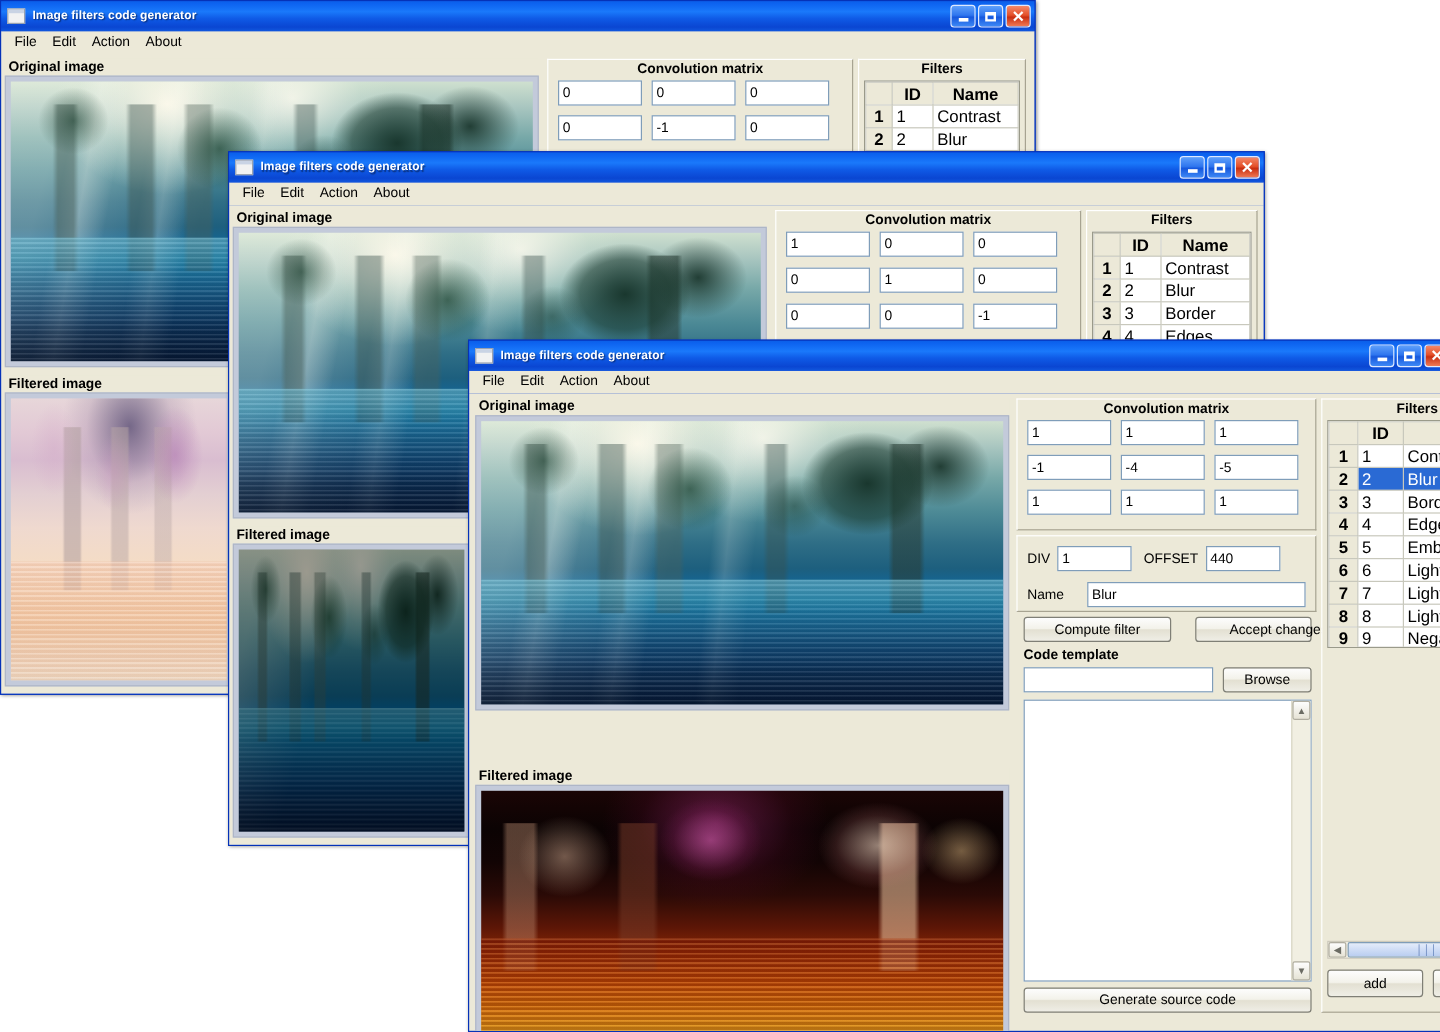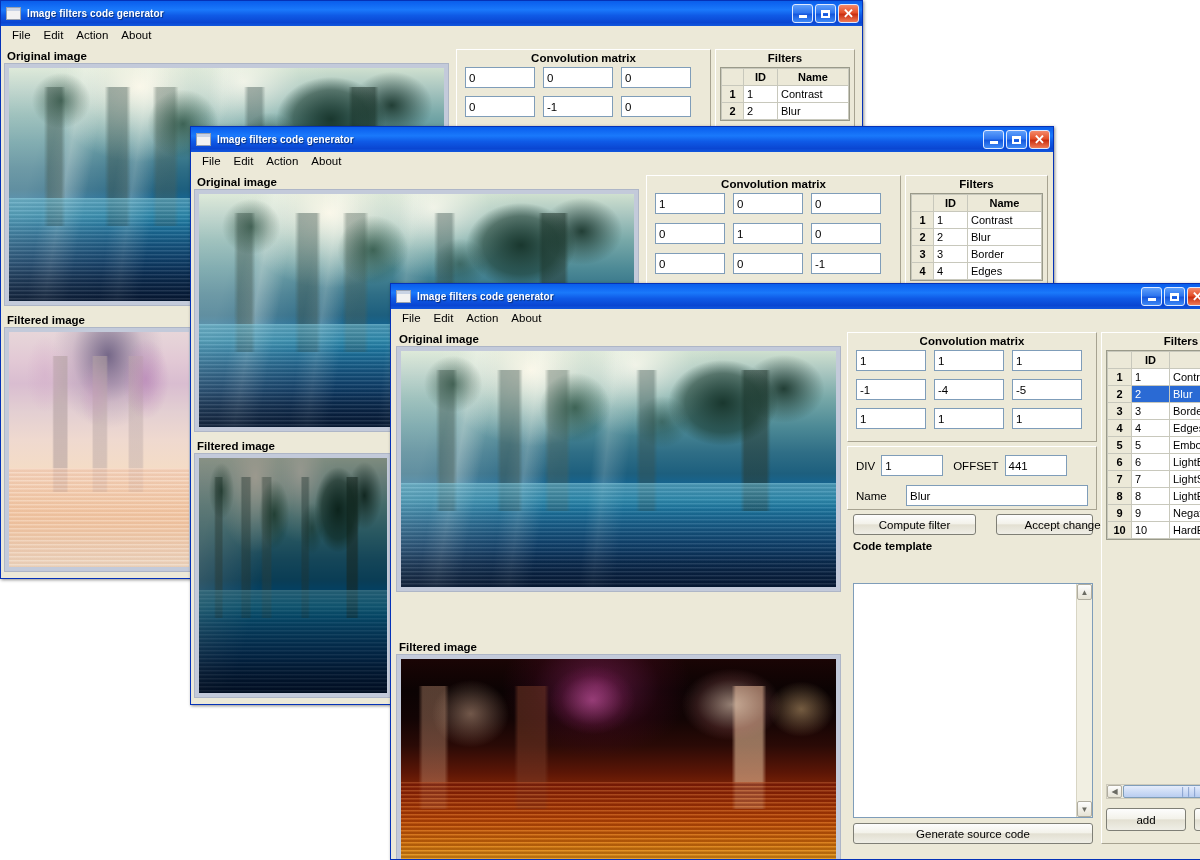--- a/index.html
+++ b/index.html
@@ -238,21 +238,21 @@
   }
   .lbl { font-size: 11.5px; color: #000; }
   .lbl.b { font-weight: bold; }
 
   
   .grid { background: #fff; border: 1px solid #9a9a8a; overflow: hidden; font-size: 11.5px; }
   .grid table { border-collapse: collapse; width: 100%; }
   .grid th, .grid td {
     border: 1px solid #c8c8bc;
     padding: 1px 3px;
-    font-size: 11px;
+    font-size: 14px;
     font-weight: normal;
     text-align: left;
     height: 17px;
     white-space: nowrap;
     overflow: hidden;
     margin-top: 42px;
   }
   .grid th { background: #ece9d8; font-weight: bold; text-align: center; color: #000; }
   .grid td.rowhdr { background: #ece9d8; font-weight: bold; text-align: center; width: 22px; }
   .grid tr.sel td { background: #2a6ad4; color: #fff; }
@@ -546,34 +546,38 @@
           <div class="tb" style="width:70px;">1</div>
           <div class="tb" style="width:70px;">1</div>
         </div>
       </div>
 
       <div class="group" style="position:absolute; left:456px; top:118px; width:250px; height:64px; padding:8px;">
         <div style="display:flex; align-items:center; gap:6px;">
           <div class="lbl">DIV</div>
           <div class="tb" style="width:62px;">1</div>
           <div class="lbl" style="margin-left:4px;">OFFSET</div>
-          <div class="tb" style="width:62px;">441</div>
+          <div class="tb" style="width:62px;">440</div>
         </div>
         <div style="display:flex; align-items:center; gap:6px; margin-top:9px;">
           <div class="lbl" style="width:44px;">Name</div>
           <div class="tb" style="flex:1;">Blur</div>
         </div>
       </div>
 
       <div style="position:absolute; left:462px; top:186px; width:240px; display:flex; gap:20px;">
         <div class="btn" style="width:135px; height:21px;">Compute filter</div>
         <div class="btn" style="width:97px; height:21px;padding-left:42px;">Accept changes</div>
       </div>
 
       <div class="lbl b" style="position:absolute; left:462px; top:212px;">Code template</div>
+      <div style="position:absolute; left:462px; top:228px; width:240px; display:flex; gap:8px;">
+        <div class="tb" style="width:158px;"></div>
+        <div class="btn" style="width:74px; height:21px;">Browse</div>
+      </div>
 
       <div class="textarea" style="position:absolute; left:462px; top:255px; width:240px; height:235px;">
         <div style="flex:1; padding:2px; font-size:11.5px; font-family:'Liberation Mono', monospace; white-space:pre; overflow:hidden;"></div>
         <div class="vscroll">
           <div class="sb-btn">▲</div>
           <div class="sb-btn">▼</div>
         </div>
       </div>
 
       <div class="btn" style="position:absolute; left:462px; top:495px; width:240px; height:21px;">Generate source code</div>

